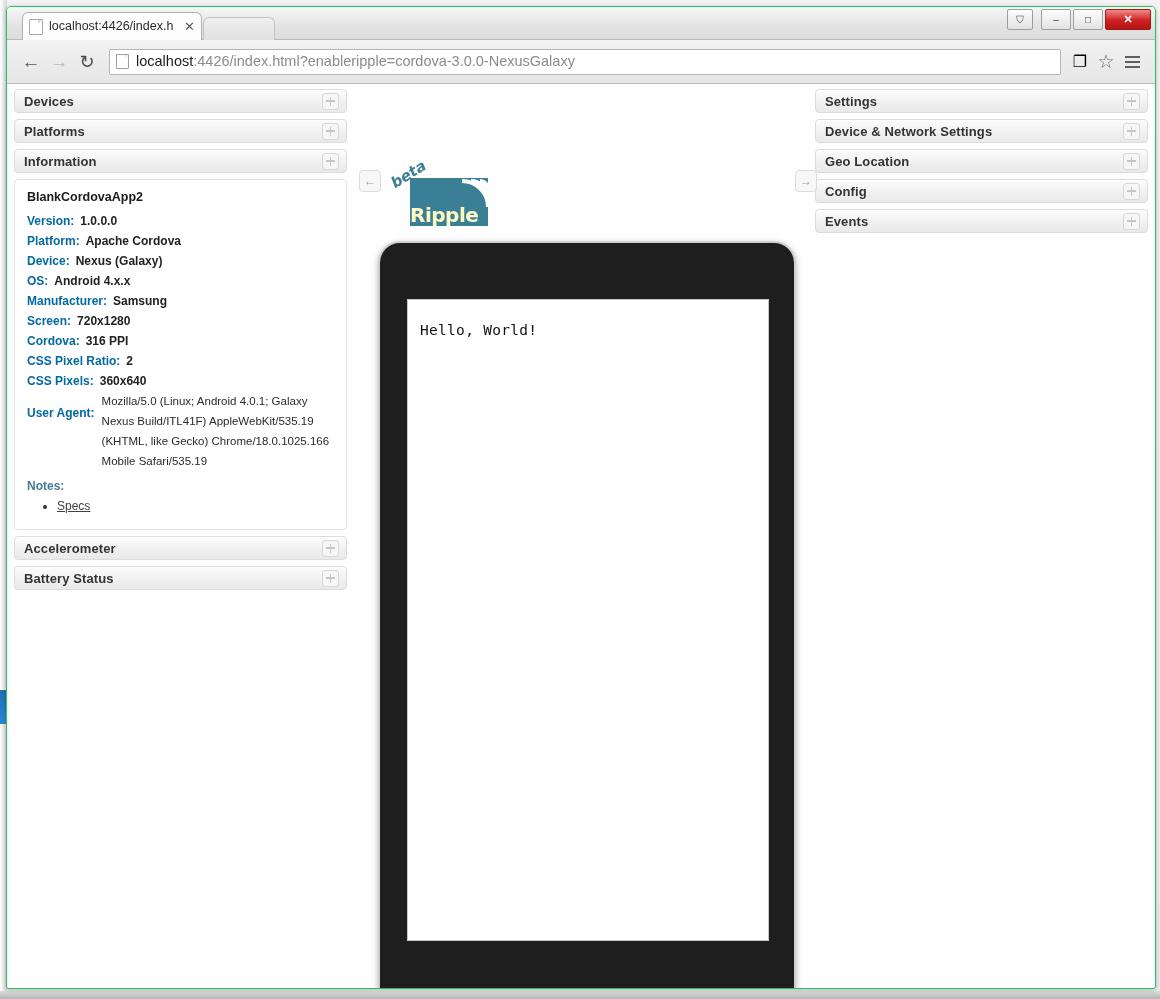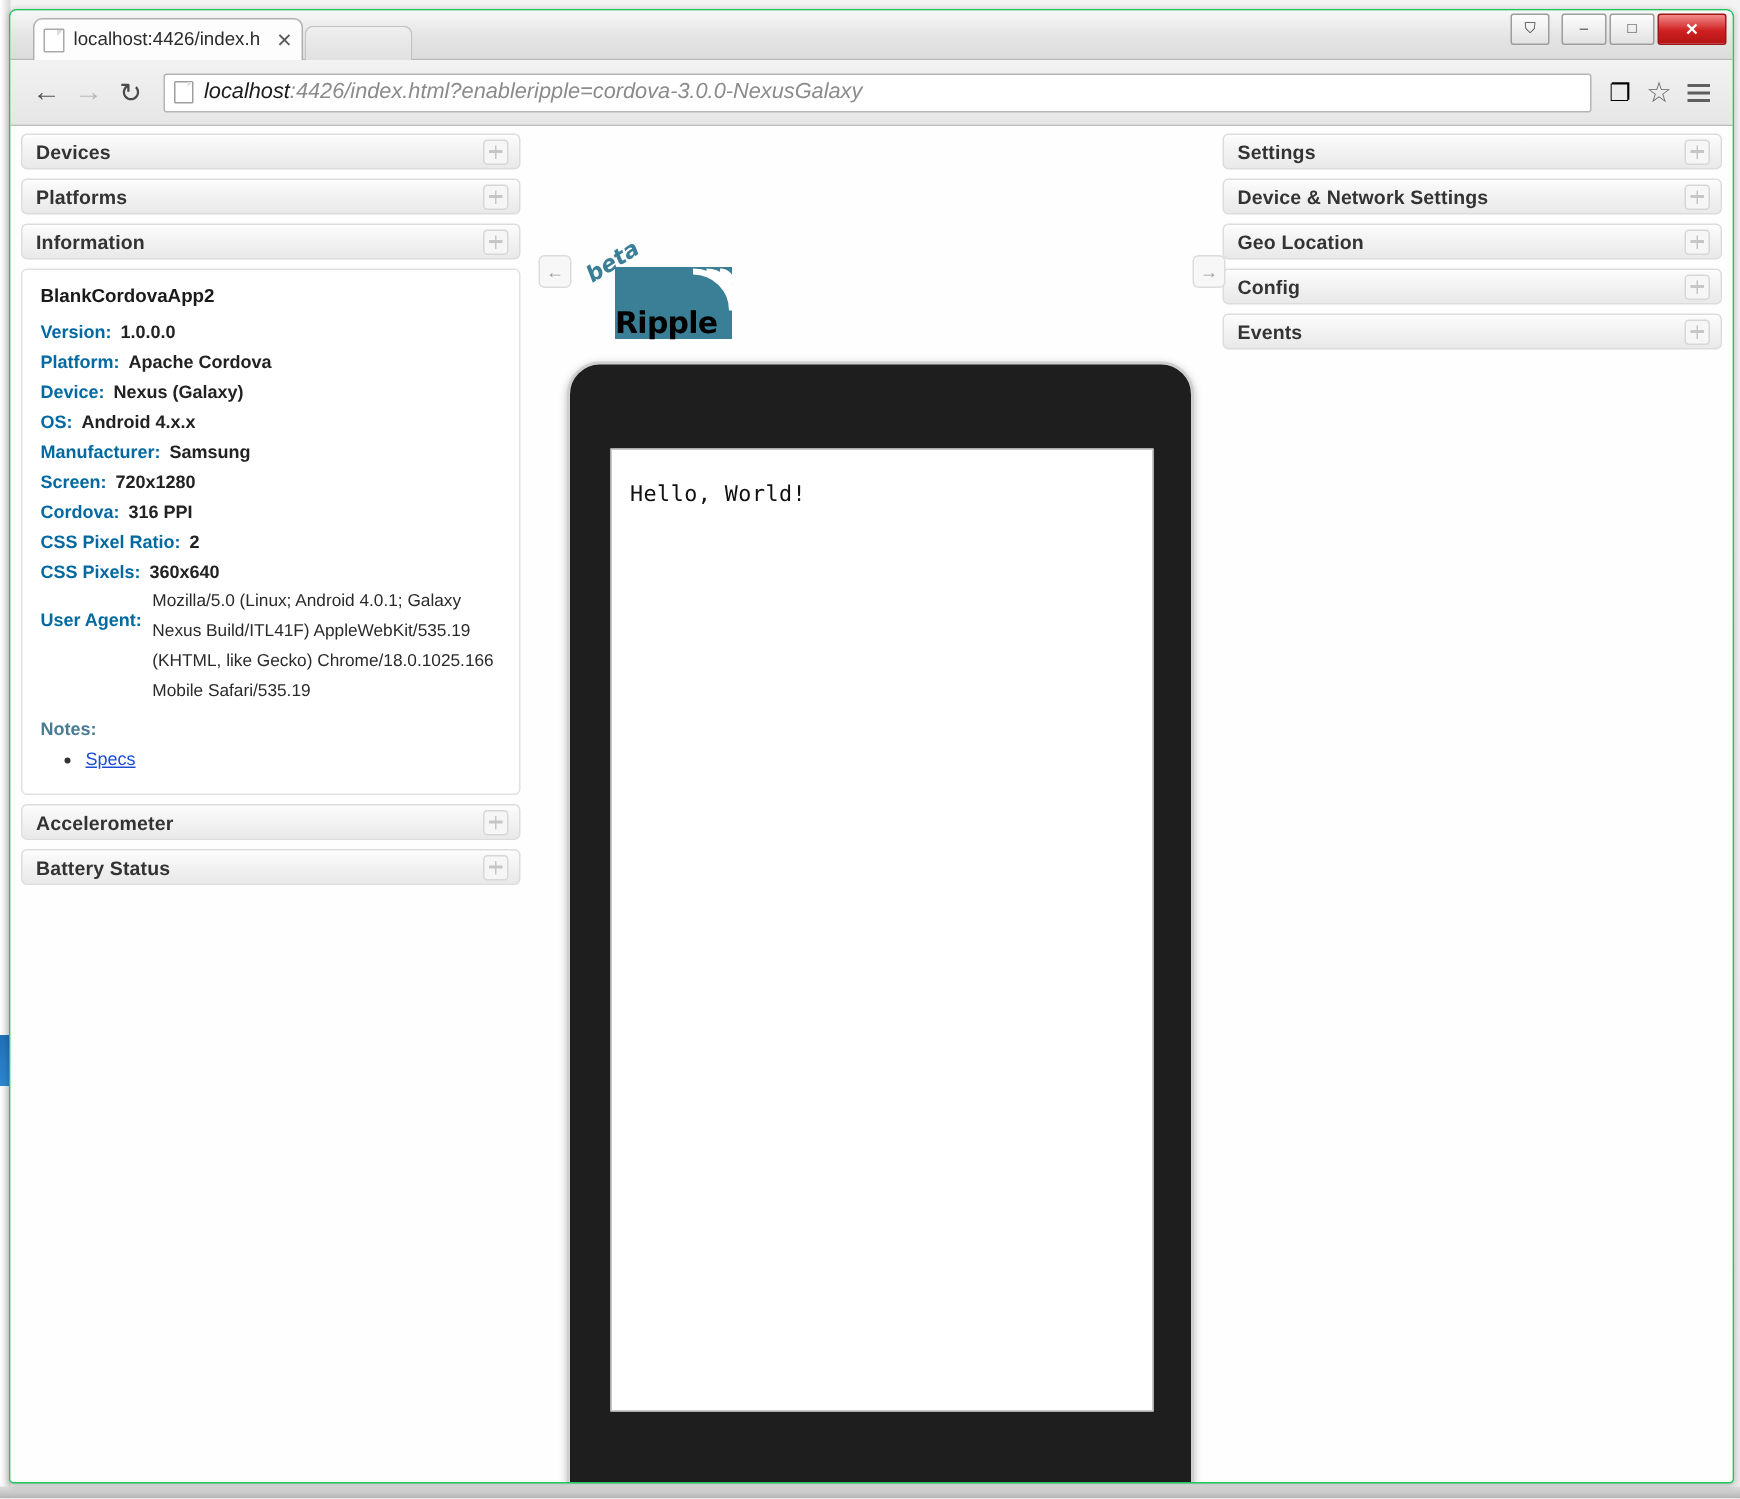--- a/index.html
+++ b/index.html
@@ -107,21 +107,21 @@
   .omnibox{
     flex:1 1 auto; height:26px; margin:0 6px 0 8px;
     background:#ffffff; border:1px solid #b5b5b5; border-radius:2px;
     display:flex; align-items:center; padding:0 6px; box-sizing:border-box;
   }
   .omnibox .pagicon{
     width:11px;height:13px;border:1px solid #9f9f9f;background:#fff;margin-right:7px;
     border-radius:1px; flex:none; position:relative;
   }
   .omnibox .pagicon:after{content:"";position:absolute;right:0;top:0;border-left:3px solid #e2e2e2;border-bottom:3px solid #fff;}
-  .urltext{ font-size:14.5px; color:#8b8b8b; white-space:nowrap; line-height:1;font-style:italic;}
+  .urltext{ font-size:14.5px; color:#8b8b8b; white-space:nowrap; line-height:1;}
   .urltext b{ color:#1b1b1b; font-weight:normal;}
   .tbicon{ width:26px;height:26px; display:flex;align-items:center;justify-content:center; flex:none;}
   .menubtn{ width:26px;height:26px; display:flex;flex-direction:column;justify-content:center;align-items:center;gap:3px; flex:none;}
   .menubtn i{ display:block; width:15px; height:2px; background:#5f5f5f;}
 
   
   .page{ position:relative; height:903px; background:#fefefe; }
 
   .panel-col{ position:absolute; top:5px; width:333px; }
   .panel-col.left{ left:7px; }
@@ -152,40 +152,40 @@
   }
   .appname{ font-size:12.5px; font-weight:bold; color:#1a1a1a; margin-bottom:7px;}
   .irow{ display:flex; font-size:12px; line-height:20px; }
   .ikey{ color:#0369a1; font-weight:bold; white-space:nowrap; margin-right:6px;}
   .ival{ color:#222; font-weight:bold;}
   .irow.ua .ikey{ margin-right:7px;margin-top:12px;}
   .ua-val{ color:#2a2a2a; font-weight:normal; font-size:11.5px; line-height:20px; max-width:228px;}
   .notes{ color:#4a7b94; font-weight:bold; font-size:12px; margin-top:8px;}
   .notes-list{ margin:4px 0 0 0; padding-left:30px;}
   .notes-list li{ font-size:12px; line-height:18px; color:#333;}
-  .notes-list li a{ color:#1d4ed8; text-decoration:underline;}
+  .notes-list li a{ color:#404040; text-decoration:underline;}
 
   
   .toggle{
     position:absolute; top:86px; width:20px;height:20px;
     border:1px solid #dcdcdc; border-radius:4px; background:#f7f7f7;
     display:flex;align-items:center;justify-content:center;
     font-size:12px;color:#9a9a9a;
   }
   .toggle.l{ left:352px; }
   .toggle.r{ left:788px; }
 
   
   .logo{
     position:absolute; left:403px; top:94px; width:78px; height:48px;
     background:#3b7f96;
   }
   .logo .rtext{
     position:absolute; left:0; bottom:1px; width:58px; text-align:left;
-    color:#000000; font-size:20px; font-weight:bold; letter-spacing:-.5px;
+    color:#fef9c3; font-size:20px; font-weight:bold; letter-spacing:-.5px;
     font-family:"DejaVu Sans", sans-serif; line-height:20px;
   }
   .logo .arcs{ position:absolute; right:-1px; top:-4px; width:56px;height:34px; overflow:hidden;}
   .beta{
     position:absolute; left:390px; top:90px;
     color:#3b7f96; font-size:15px; font-weight:bold; font-style:italic;
     transform:rotate(-32deg); transform-origin:left bottom;
     font-family:"DejaVu Sans", sans-serif;
   }
 

